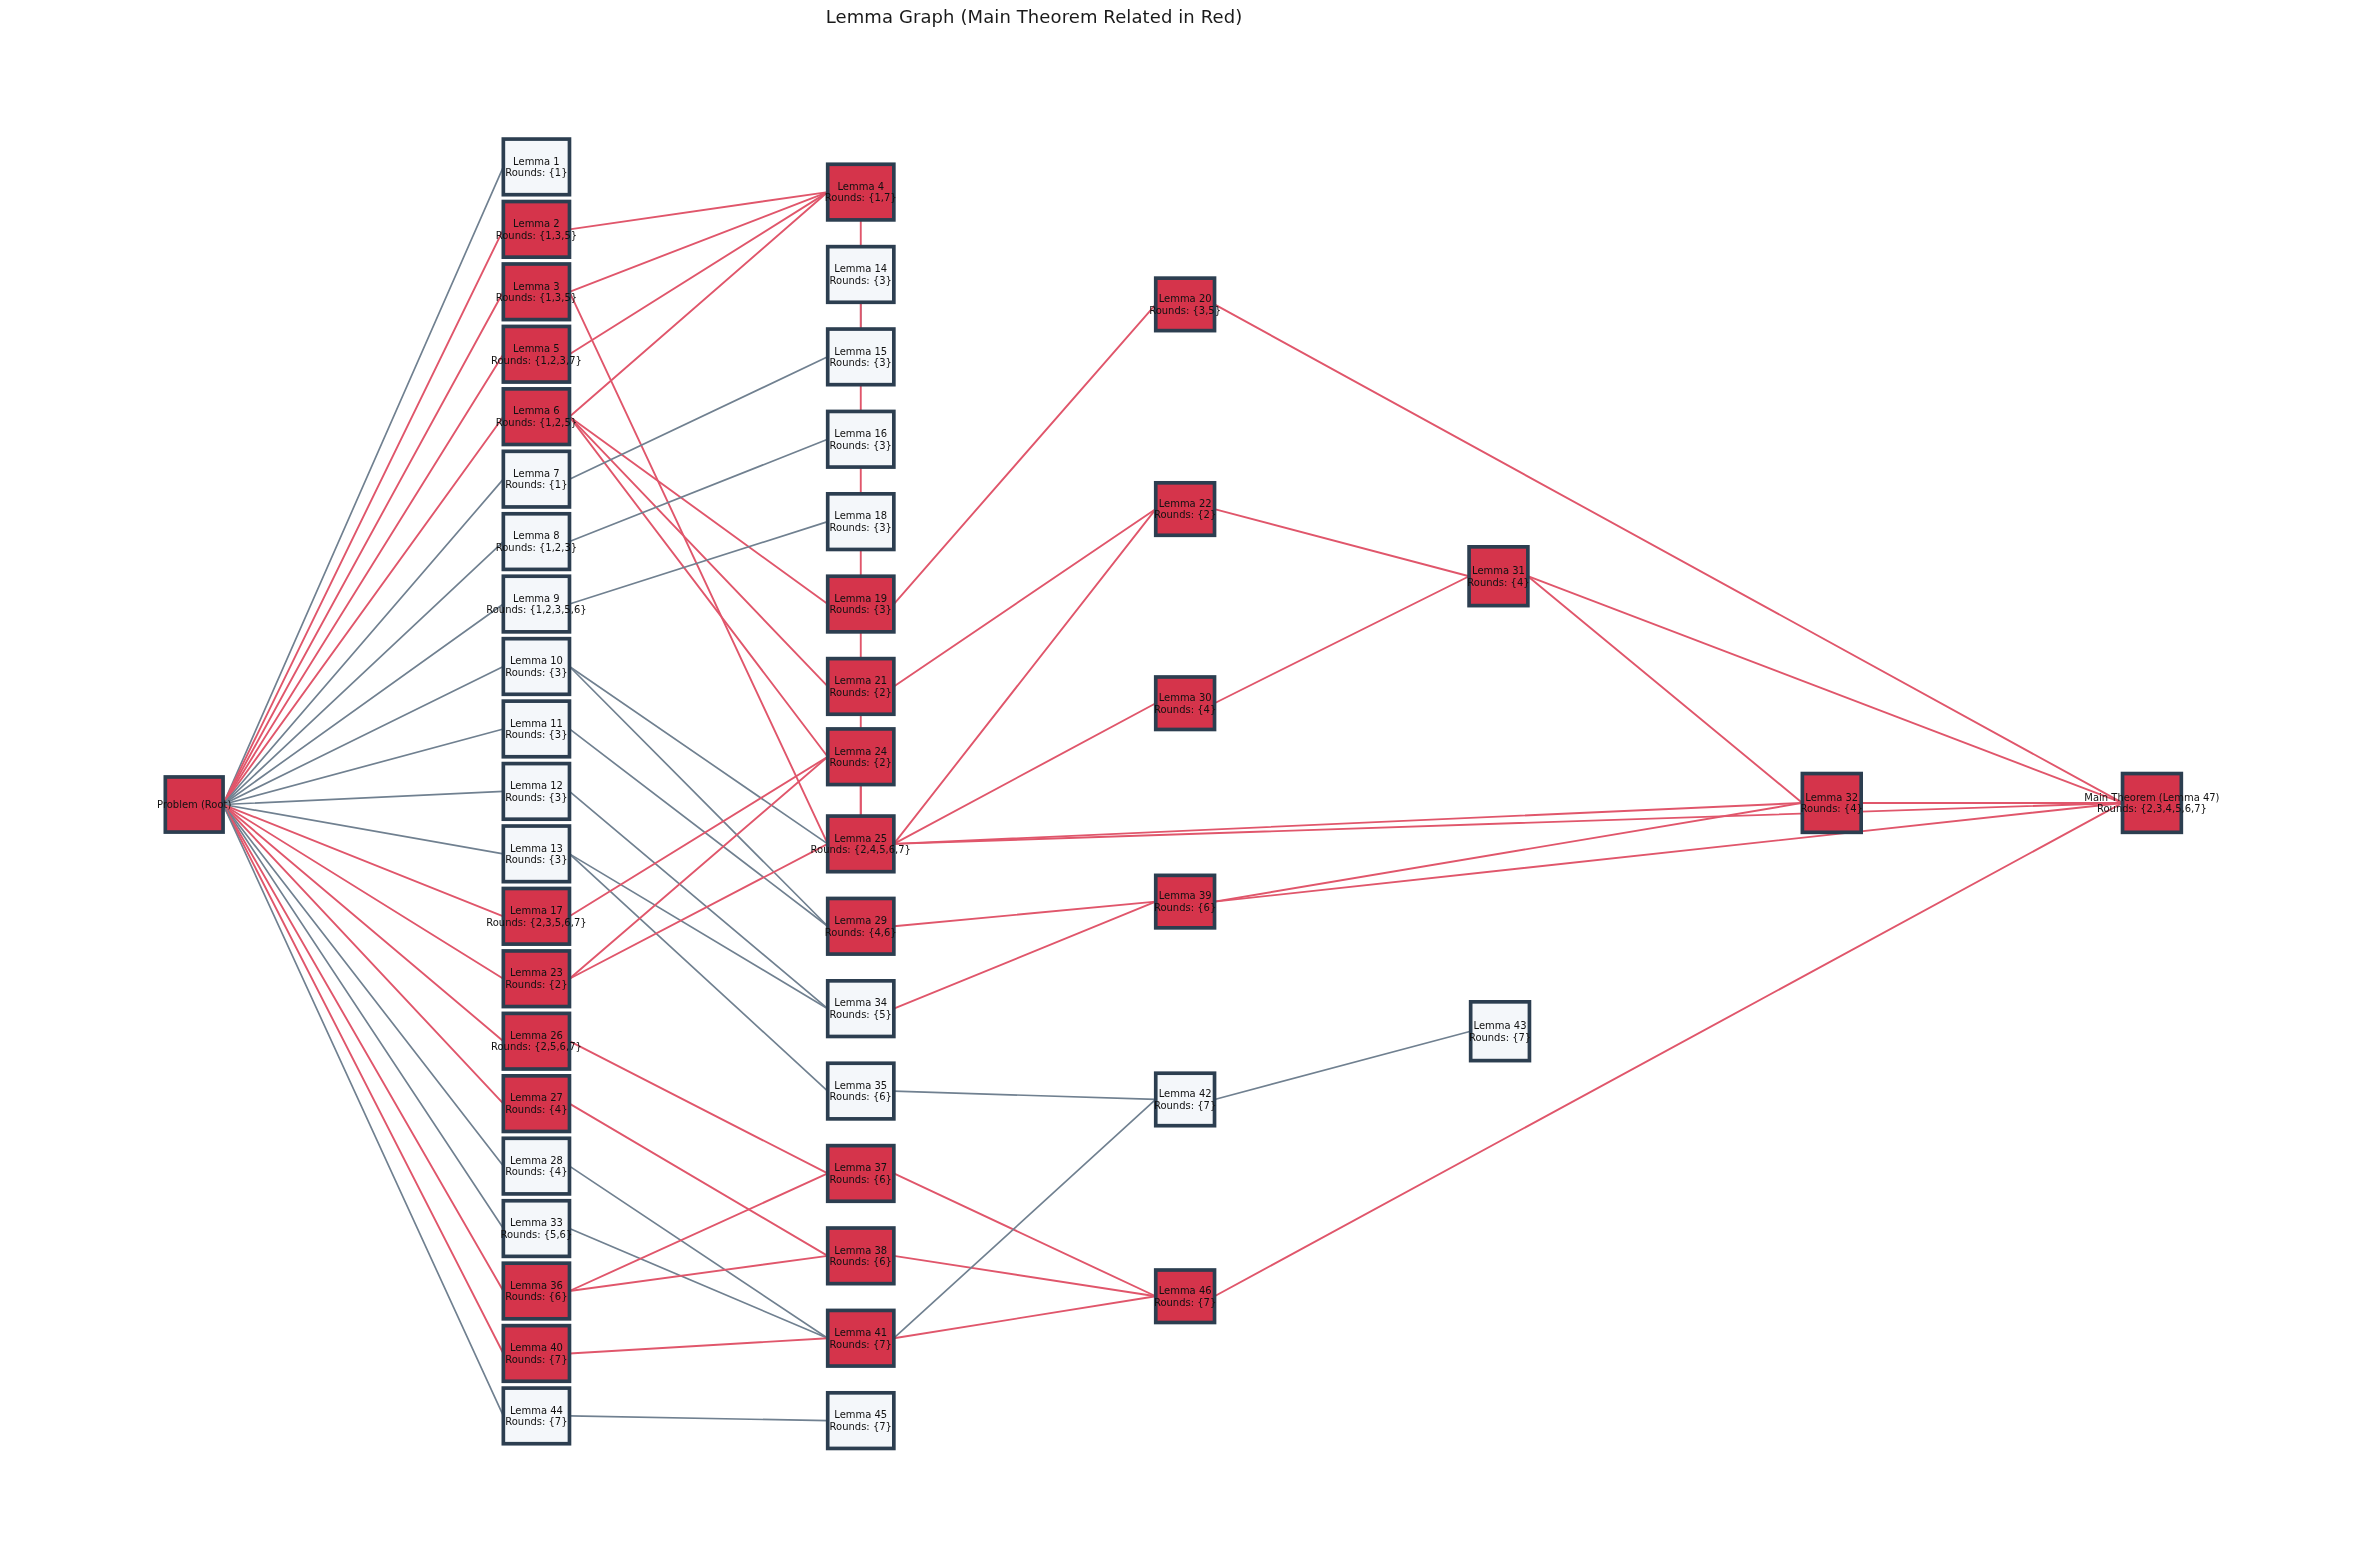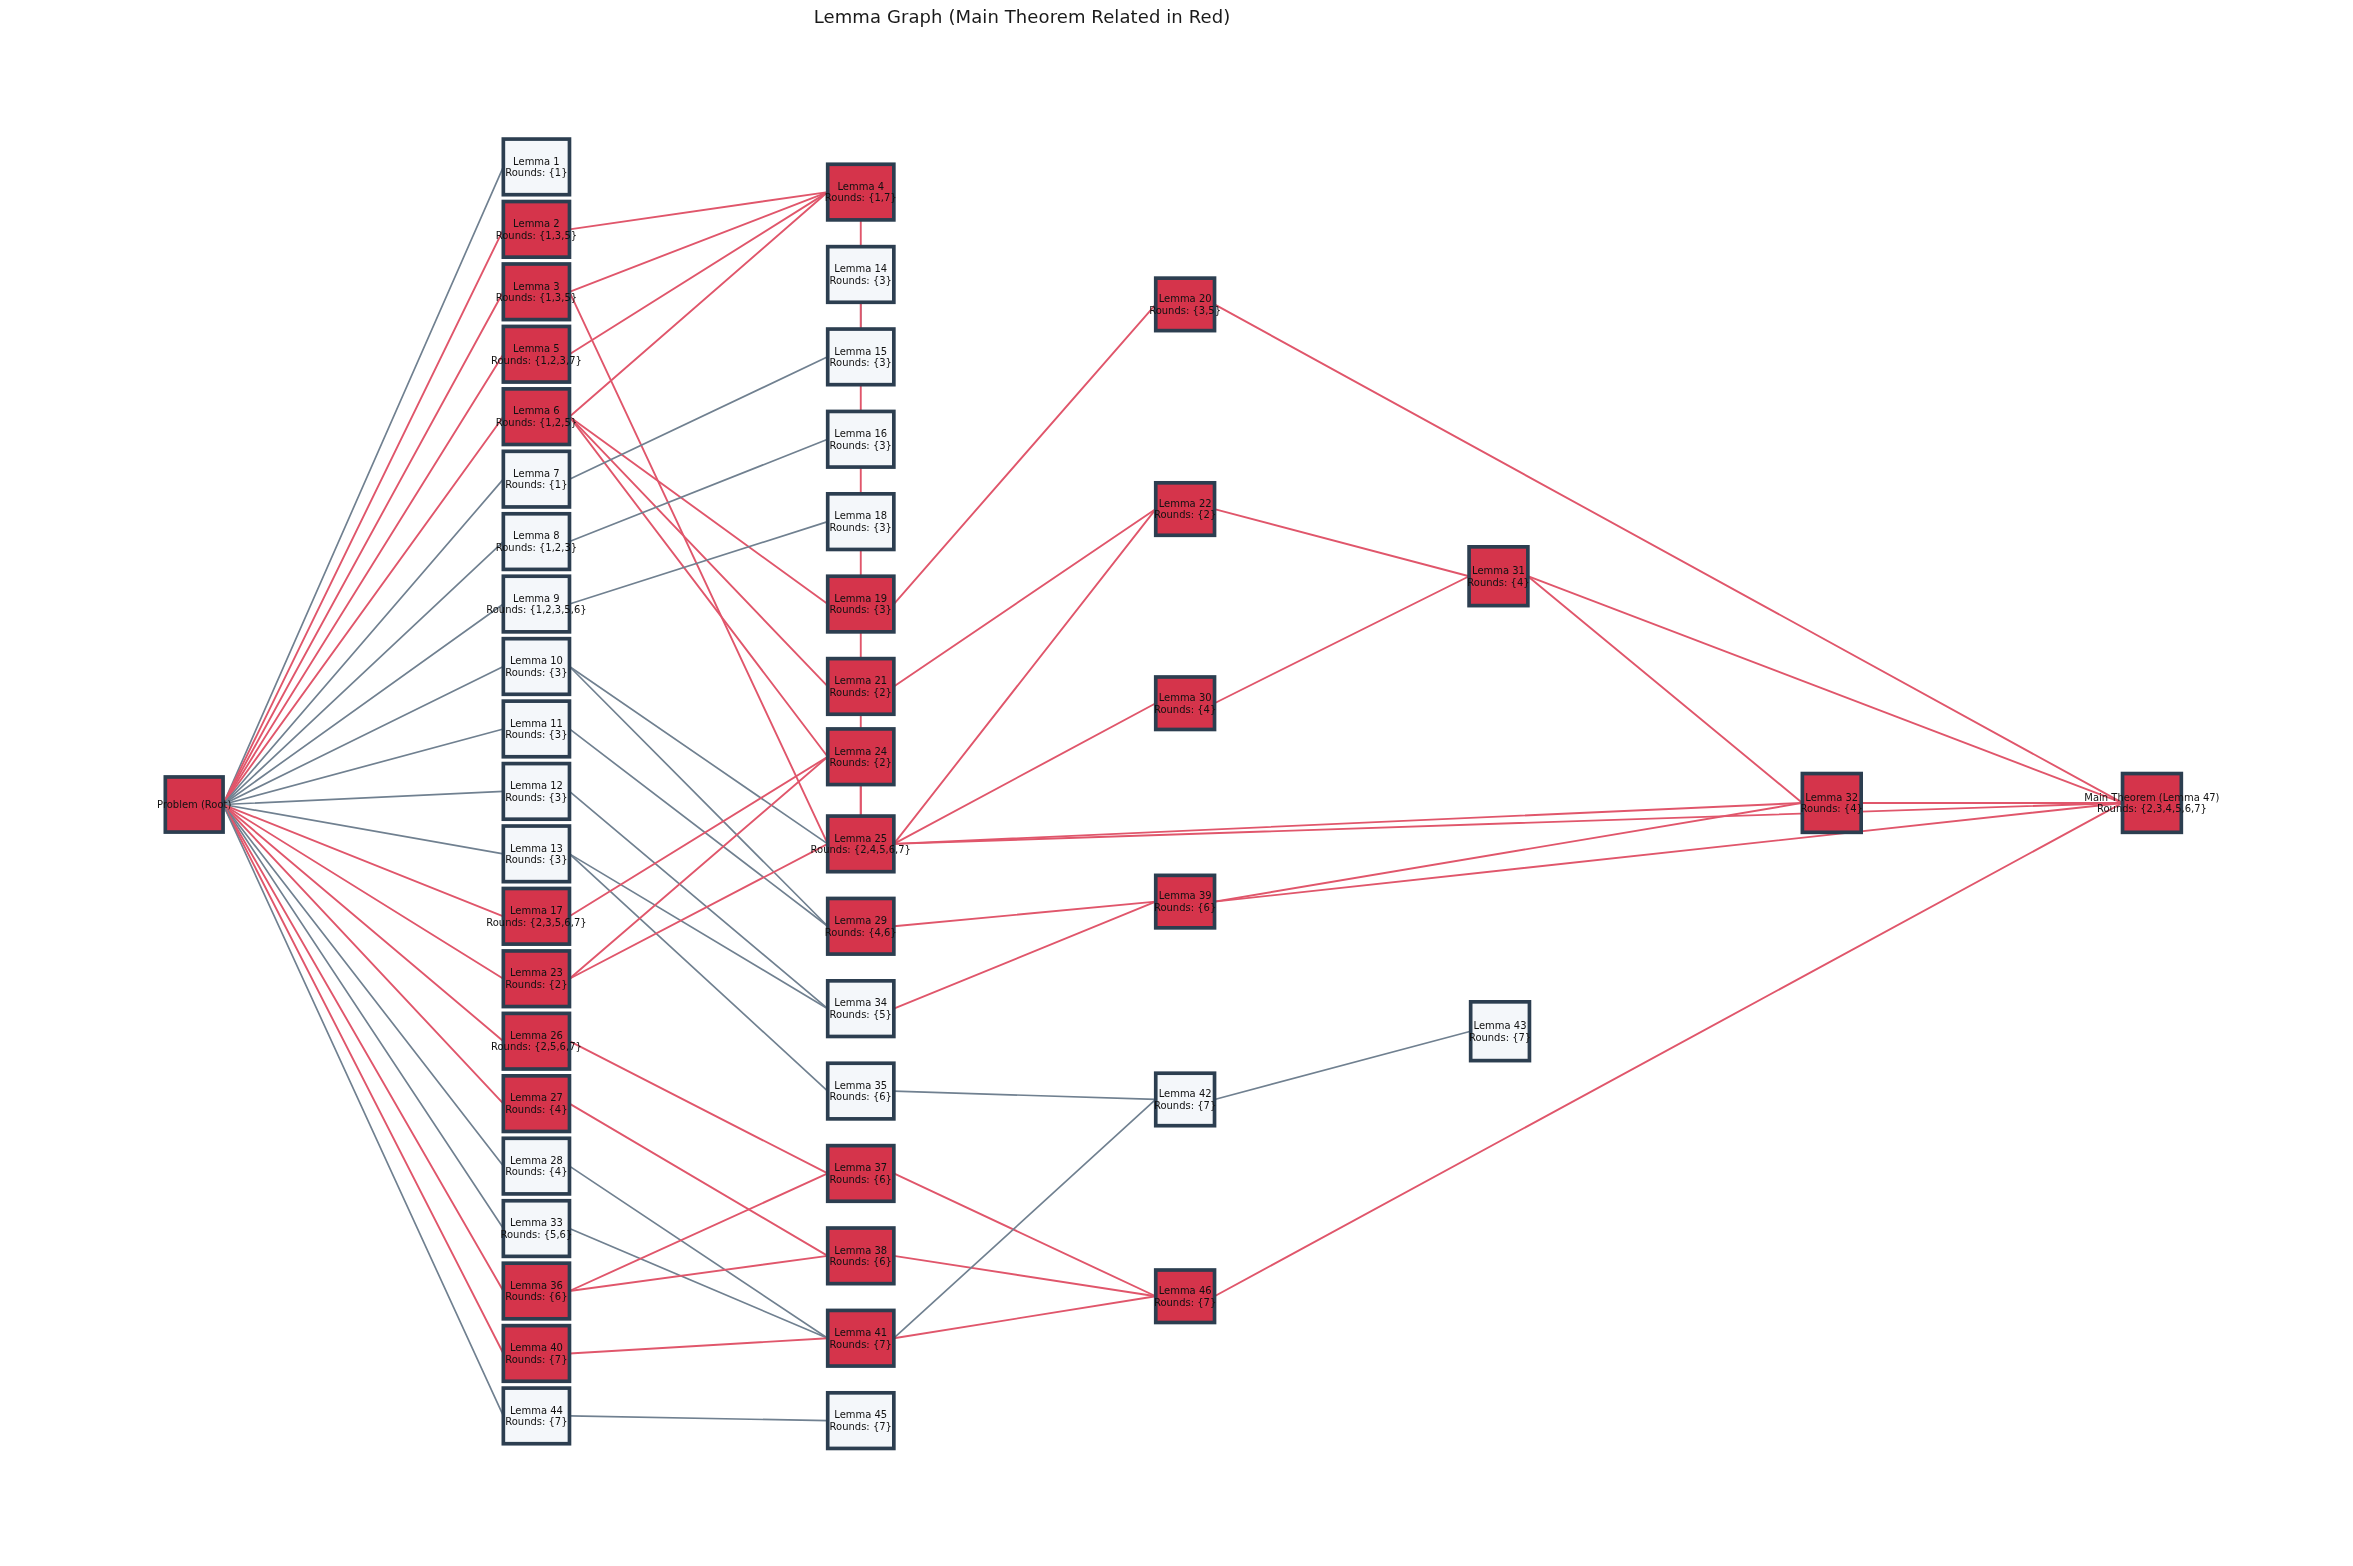--- a/index.html
+++ b/index.html
@@ -10,21 +10,21 @@
   body {
     width: 2354px;
     height: 1566px;
     font-family: "DejaVu Sans", sans-serif;
     overflow: hidden;
     position: relative;
   }
   #title {
     position: absolute;
     top: 0;
-    left: 0;
+    left: 12px;
     width: 2044px;
     height: 34px;
     line-height: 34px;
     text-align: center;
     font-size: 18px;
     color: #1a1a1a;
     font-family: "DejaVu Sans", sans-serif;
     font-weight: 400;
     letter-spacing: 0.1px;
   }

